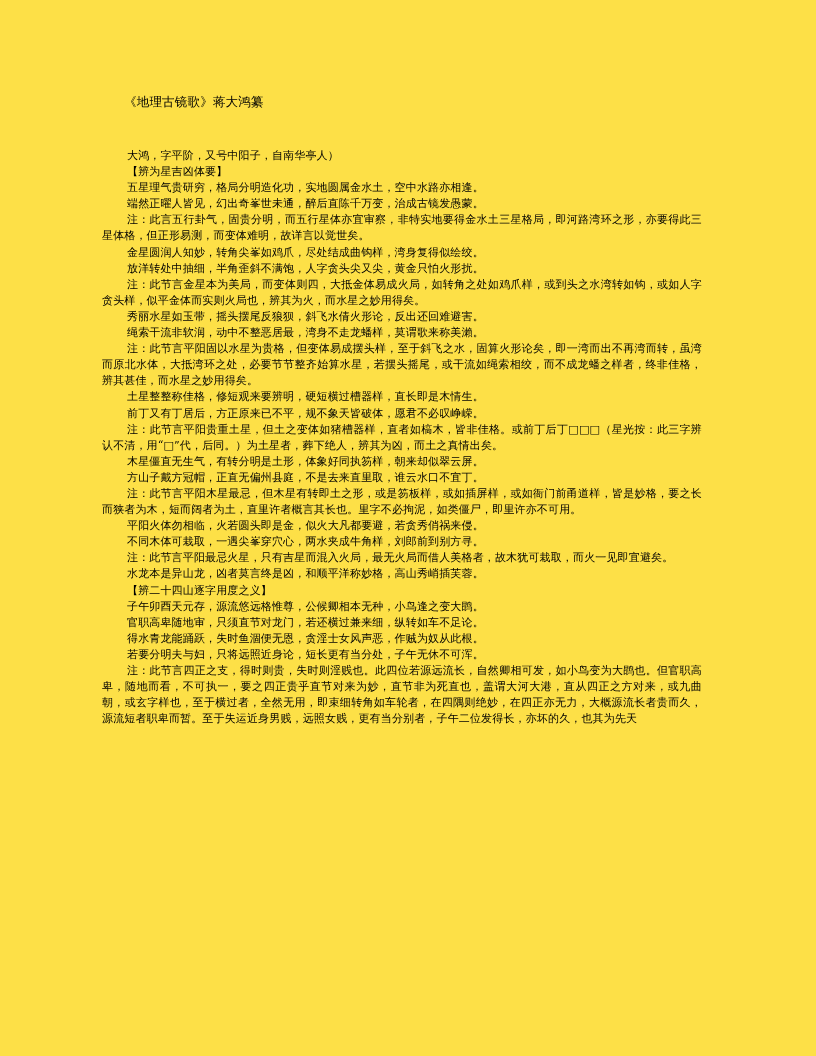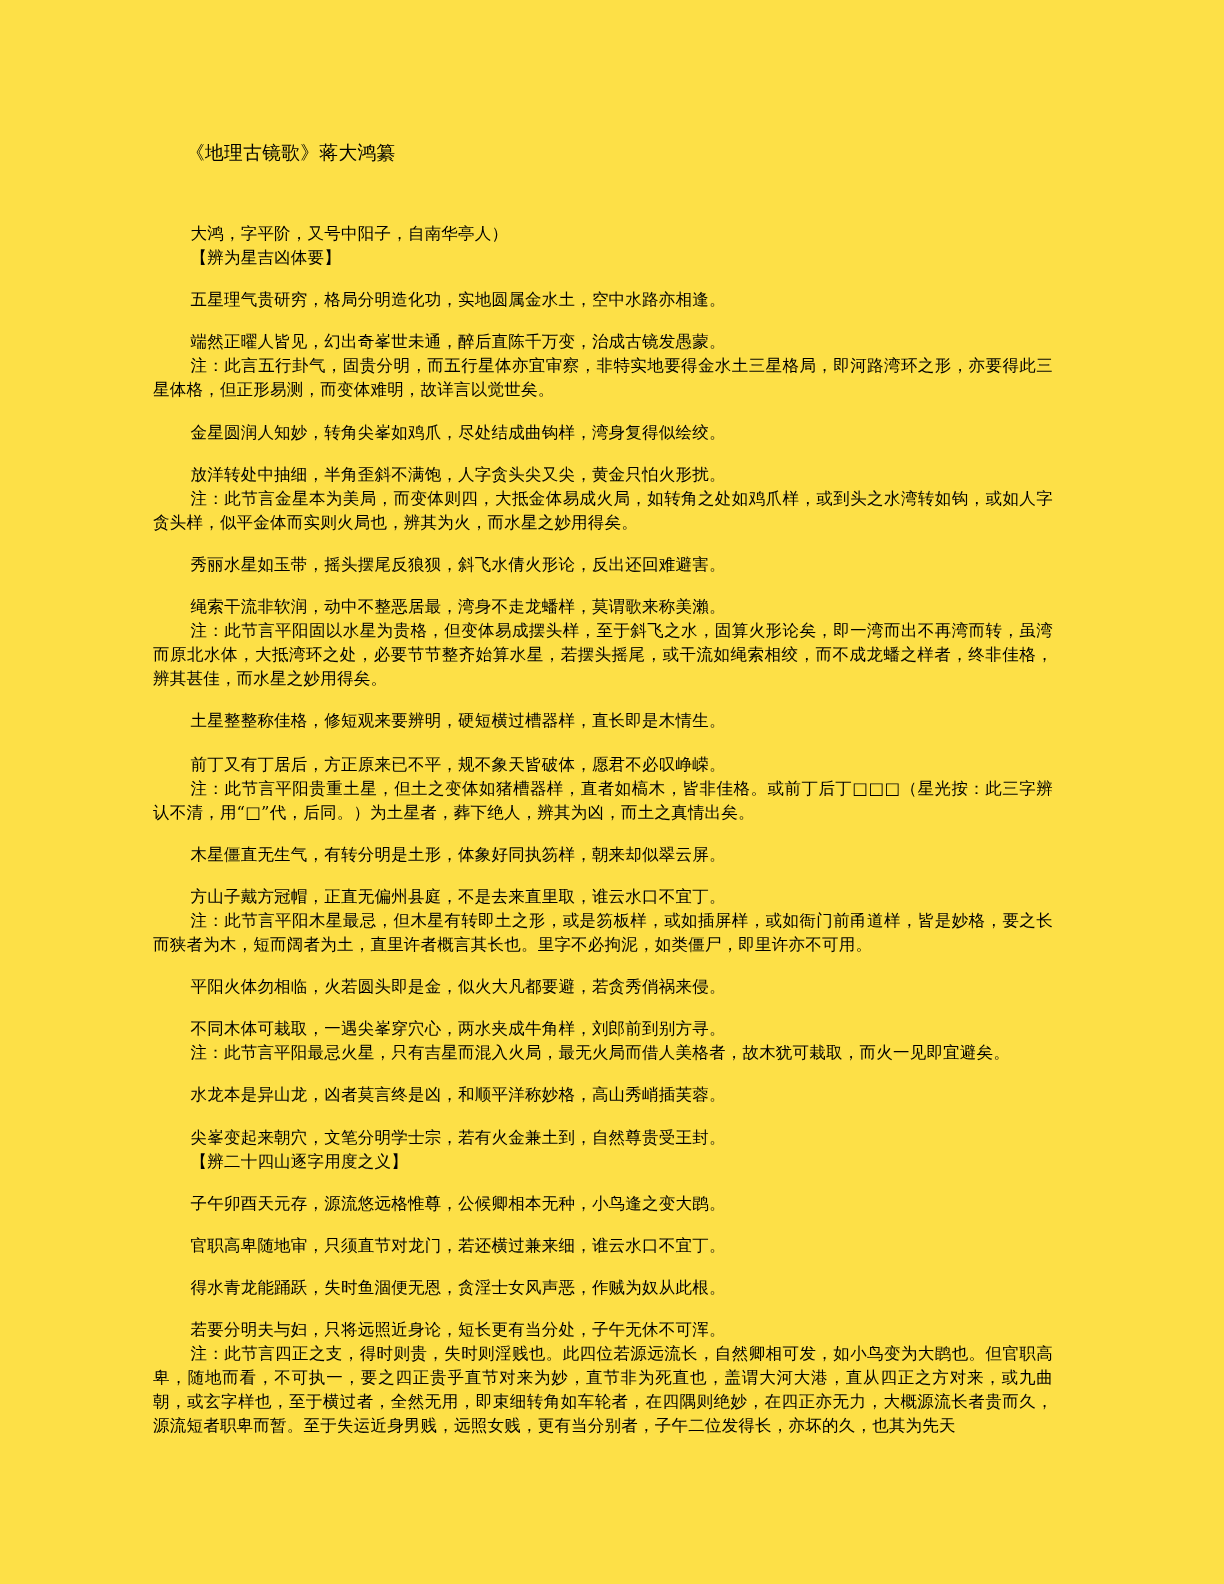--- a/index.html
+++ b/index.html
@@ -48,21 +48,20 @@
     letter-spacing: 0.15px;
     word-break: break-all;
   }
   .para.section-head {
     text-indent: 25px;
     letter-spacing: 0.15px;
   }
   .para.verse {
     text-indent: 25px;
     white-space: nowrap;
-    margin-top: 12px;
   }
   .para.note {
     text-indent: 25px;
   }
 </style>
 </head>
 <body>
 
 <div class="page">
   <div class="content">
@@ -87,24 +86,23 @@
     <p class="para verse">土星整整称佳格，修短观来要辨明，硬短横过槽器样，直长即是木情生。</p>
     <p class="para verse">前丁又有丁居后，方正原来已不平，规不象天皆破体，愿君不必叹峥嵘。</p>
     <p class="para note">注：此节言平阳贵重土星，但土之变体如猪槽器样，直者如槁木，皆非佳格。或前丁后丁□□□（星光按：此三字辨认不清，用“□”代，后同。）为土星者，葬下绝人，辨其为凶，而土之真情出矣。</p>
     <p class="para verse">木星僵直无生气，有转分明是土形，体象好同执笏样，朝来却似翠云屏。</p>
     <p class="para verse">方山子戴方冠帽，正直无偏州县庭，不是去来直里取，谁云水口不宜丁。</p>
     <p class="para note">注：此节言平阳木星最忌，但木星有转即土之形，或是笏板样，或如插屏样，或如衙门前甬道样，皆是妙格，要之长而狭者为木，短而阔者为土，直里许者概言其长也。里字不必拘泥，如类僵尸，即里许亦不可用。</p>
     <p class="para verse">平阳火体勿相临，火若圆头即是金，似火大凡都要避，若贪秀俏祸来侵。</p>
     <p class="para verse">不同木体可栽取，一遇尖峯穿穴心，两水夹成牛角样，刘郎前到别方寻。</p>
     <p class="para note">注：此节言平阳最忌火星，只有吉星而混入火局，最无火局而借人美格者，故木犹可栽取，而火一见即宜避矣。</p>
     <p class="para verse">水龙本是异山龙，凶者莫言终是凶，和顺平洋称妙格，高山秀峭插芙蓉。</p>
-    <p class="para verse">尖峯变起来朝穴，文笔分明学士宗，若有火金兼土到，自然尊贵受王封。</p>
 
     <p class="para section-head">【辨二十四山逐字用度之义】</p>
 
     <p class="para verse">子午卯酉天元存，源流悠远格惟尊，公候卿相本无种，小鸟逢之变大鹍。</p>
-    <p class="para verse">官职高卑随地审，只须直节对龙门，若还横过兼来细，谁云水口不宜丁。</p>
+    <p class="para verse">官职高卑随地审，只须直节对龙门，若还横过兼来细，纵转如车不足论。</p>
     <p class="para verse">得水青龙能踊跃，失时鱼涸便无恩，贪淫士女风声恶，作贼为奴从此根。</p>
     <p class="para verse">若要分明夫与妇，只将远照近身论，短长更有当分处，子午无休不可浑。</p>
     <p class="para note">注：此节言四正之支，得时则贵，失时则淫贱也。此四位若源远流长，自然卿相可发，如小鸟变为大鹍也。但官职高卑，随地而看，不可执一，要之四正贵乎直节对来为妙，直节非为死直也，盖谓大河大港，直从四正之方对来，或九曲朝，或玄字样也，至于横过者，全然无用，即束细转角如车轮者，在四隅则绝妙，在四正亦无力，大概源流长者贵而久，源流短者职卑而暂。至于失运近身男贱，远照女贱，更有当分别者，子午二位发得长，亦坏的久，也其为先天</p>
 
   </div>
 </div>
 
 </body></html>

